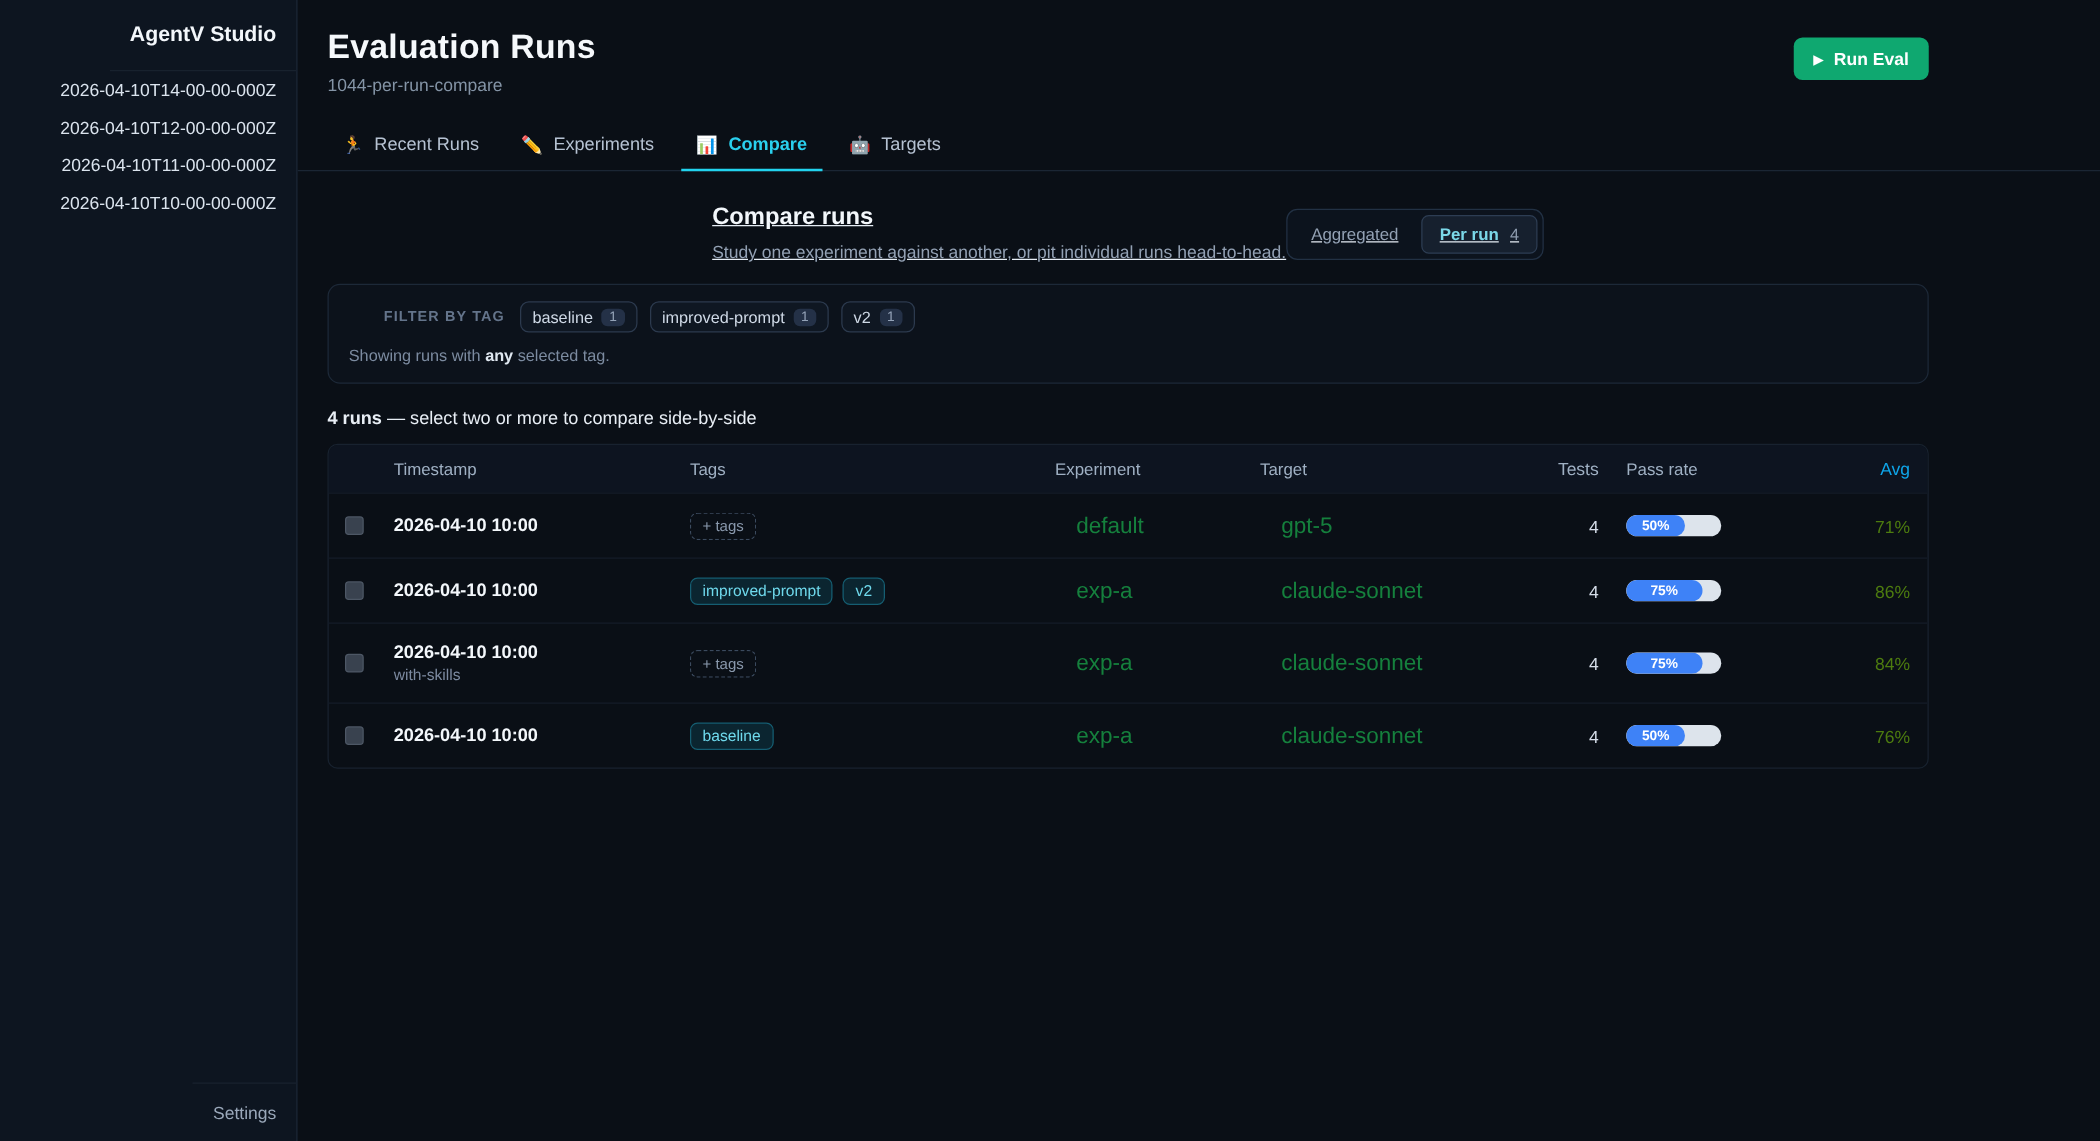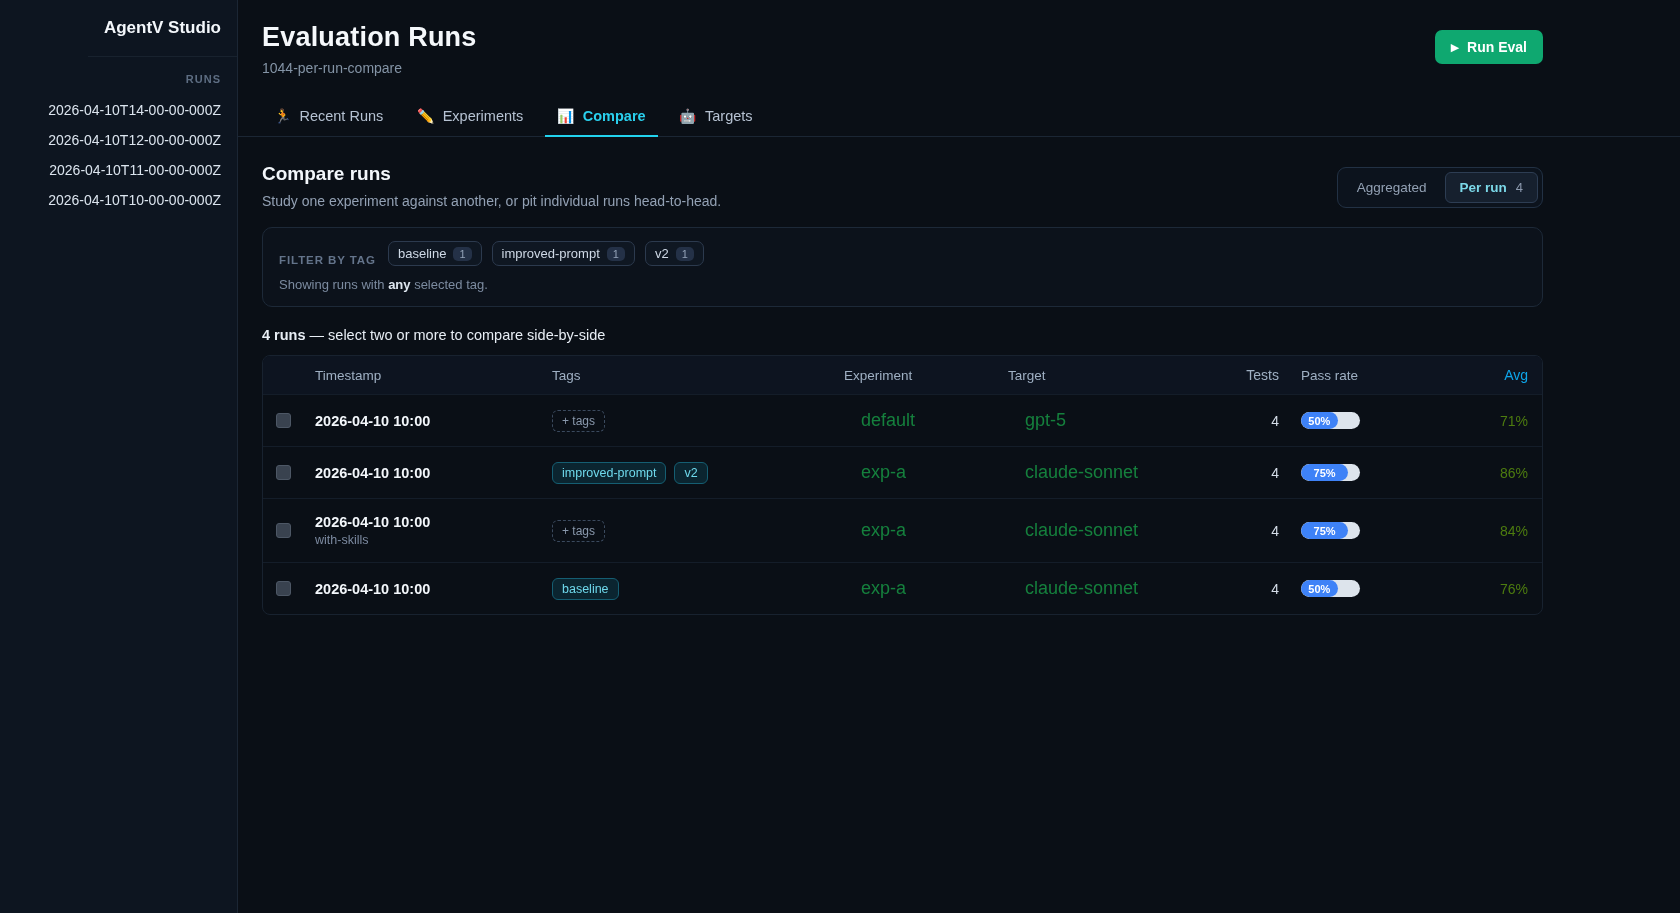--- a/index.html
+++ b/index.html
@@ -63,21 +63,21 @@
   .tab {
     display: flex; align-items: center; gap: 8px;
     padding: 10px 12px 11px; font-size: 14.5px; color: #b6c2d2;
     cursor: pointer; border-bottom: 2px solid transparent; margin-bottom: -1px;
   }
   .tab .tab-icon { font-size: 14px; }
   .tab.active { color: #2ad0ee; font-weight: 600; border-bottom: 2px solid #22d3ee; }
 
   
   .section { padding: 26px 24px 0; max-width: 1329px; }
-  .compare-header { display: flex; justify-content: space-between; align-items: flex-start; }
+  .compare-header { display: flex; justify-content: center; align-items: flex-start; text-decoration: underline; }
   .compare-title { font-size: 19px; font-weight: 700; color: #f3f7fb; }
   .compare-sub { margin-top: 8px; font-size: 14px; color: #93a1b4; }
 
   .view-toggle {
     display: flex; align-items: center; gap: 3px;
     background: #0c131d; border: 1px solid #223144;
     border-radius: 9px; padding: 4px; margin-top: 4px;
   }
   .view-seg {
     border: 1px solid transparent; background: transparent;
@@ -88,21 +88,21 @@
   .view-seg.active {
     background: #16202e; border: 1px solid #2d3d53; color: #7bd8e8; font-weight: 600;
   }
   .view-seg .seg-count { color: #8b99ad; font-weight: 400; font-size: 13px; }
 
   
   .filter-card {
     margin-top: 18px; border: 1px solid #1d2938; border-radius: 10px;
     background: #0c121b; padding: 13px 16px 14px;
   }
-  .filter-row { display: flex; align-items: flex-end; gap: 10px; }
+  .filter-row { display: flex; align-items: center; gap: 10px; margin-left: 28px; }
   .filter-label {
     font-size: 11.5px; letter-spacing: 0.08em; color: #64748b; font-weight: 600;
     margin-right: 2px;
   }
   .tag-filter-chip {
     display: inline-flex; align-items: center; gap: 7px;
     background: #0f1722; border: 1px solid #2c3a4e; border-radius: 7px;
     padding: 4px 9px; font-size: 13px; color: #cfd9e6;
     font-family: inherit; cursor: pointer;
   }
@@ -149,42 +149,42 @@
   }
   .tag-chip {
     color: #6fd9ec; background: #0b2530; border: 1px solid #155e72;
     padding: 3px 9px; border-radius: 6px; font-size: 12.5px;
   }
   .cell-plain { font-size: 18px; color: #15803d; margin-left: 17px; }
   .cell-tests { font-size: 14px; color: #d5dde8; text-align: right; }
   .t-head .cell-tests { color: #9fb0c3; }
   .cell-pass { padding-left: 22px; }
   .pass-bar {
-    width: 59px; height: 17px; border-radius: 9px;
+    width: 76px; height: 17px; border-radius: 9px;
     background: #dde4ec; overflow: hidden; position: relative;
   }
   .pass-fill {
     height: 100%; background: #3e82f7; border-radius: 9px;
     display: flex; align-items: center; justify-content: center;
   }
   .pass-label { font-size: 11px; font-weight: 700; color: #ffffff; }
   .cell-avg { font-size: 14px; color: #4d7c0f; text-align: right; padding-right: 14px; }
   .t-head .cell-avg { color: #0ea5e9; }
 </style>
 </head>
 <body>
 
 <aside class="sidebar">
   <div class="sidebar-title">AgentV Studio</div>
-  <div class="sidebar-section-label">RUNS</div>
   <div class="sidebar-run">2026-04-10T14-00-00-000Z</div>
   <div class="sidebar-run">2026-04-10T12-00-00-000Z</div>
   <div class="sidebar-run">2026-04-10T11-00-00-000Z</div>
   <div class="sidebar-run">2026-04-10T10-00-00-000Z</div>
   <div class="sidebar-spacer"></div>
+  <div class="sidebar-settings">Settings</div>
 </aside>
 
 <main class="main">
 
   <div class="content-pad">
     <div class="header-row">
       <div>
         <h1 class="page-title">Evaluation Runs</h1>
         <div class="page-subtitle">1044-per-run-compare</div>
       </div>

